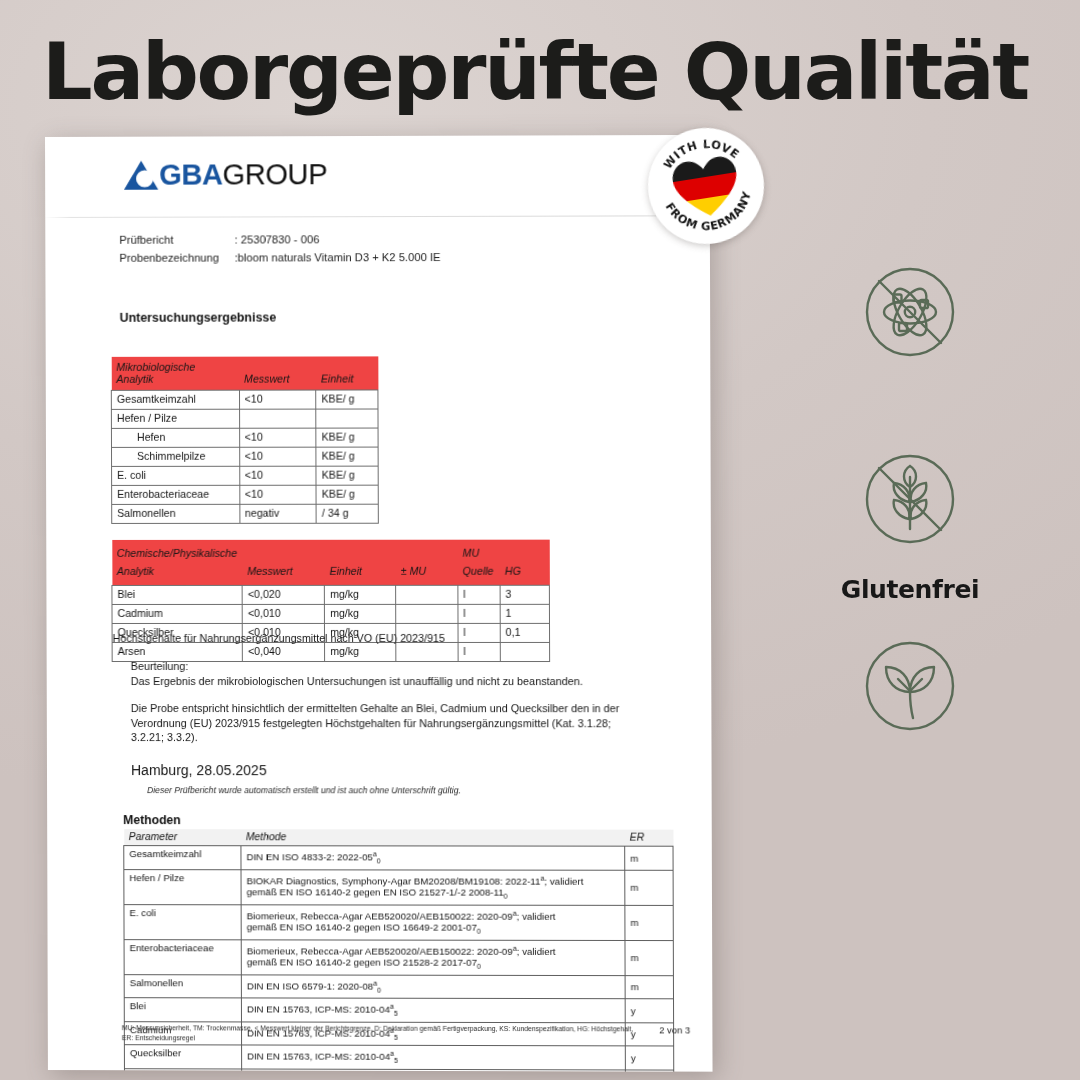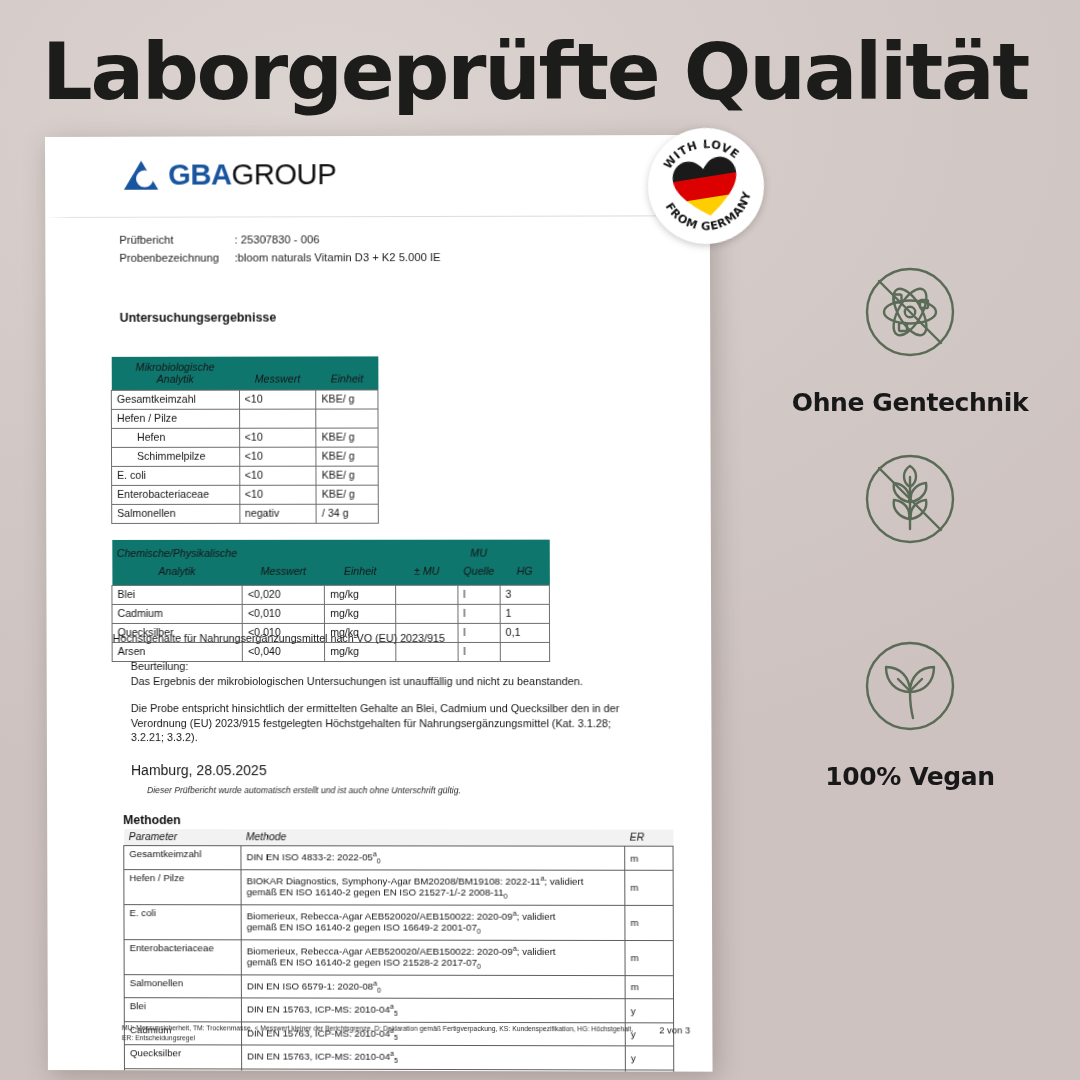--- a/index.html
+++ b/index.html
@@ -66,21 +66,20 @@
     overflow: hidden;
     color: #1a1a1a;
   }
 
   
   #logo-row {
     position: absolute;
     left: 78px; top: 22px;
     display: flex;
     align-items: center;
-    gap: 9px;
   }
   #logo-mark { width: 36px; height: 31px; display: block; }
   #logo-text {
     font-family: "Liberation Sans", sans-serif;
     font-size: 29px;
     letter-spacing: -0.4px;
     white-space: nowrap;
   }
   #logo-text .gba { color: #19559f; font-weight: 700; }
   #logo-text .group { color: #111111; font-weight: 400; }
@@ -117,22 +116,22 @@
   
   table.rep {
     position: absolute;
     border-collapse: collapse;
     font-size: 10.6px;
     color: #151515;
   }
   table.rep th {
     font-style: italic;
     font-weight: 400;
-    text-align: center;
-    background: #0f766e;
+    text-align: left;
+    background: #ef4444;
     border: none;
     padding: 4px 5px 5px 5px;
     vertical-align: bottom;
     line-height: 12px;
   }
   table.rep td {
     border: 1px solid #6e6e6e;
     padding: 2px 5px 3px 5px;
     vertical-align: top;
     line-height: 13px;
@@ -534,43 +533,42 @@
       <ellipse cx="52" cy="52" rx="26" ry="11.5"></ellipse>
       <ellipse cx="52" cy="52" rx="26" ry="11.5" transform="rotate(60 52 52)"></ellipse>
       <ellipse cx="52" cy="52" rx="26" ry="11.5" transform="rotate(120 52 52)"></ellipse>
       <circle cx="52" cy="52" r="5.2"></circle>
       <rect x="35.5" y="34.5" width="8" height="8" rx="1.6"></rect>
       <rect x="62" y="40" width="8" height="8" rx="1.6"></rect>
       <rect x="41" y="63" width="8" height="8" rx="1.6"></rect>
       <line x1="21" y1="21" x2="83" y2="83" stroke-linecap="round"></line>
     </svg>
   </div>
-  <div class="flabel">Ohne Gentechnik</div>
 </div>
 
 <div class="feature" id="feat-2">
   <div class="ficon">
     <svg width="104" height="104" viewBox="0 0 104 104" fill="none" stroke="#5a6b57" stroke-width="2.4">
       <circle cx="52" cy="52" r="43"></circle>
       <line x1="52" y1="82" x2="52" y2="30" stroke-linecap="round"></line>
       <path d="M52 40 C44 35 44 24 52 19 C60 24 60 35 52 40 Z"></path>
       <path d="M51 55 C41 53 34 45 36 36 C46 37 53 45 51 55 Z"></path>
       <path d="M53 55 C63 53 70 45 68 36 C58 37 51 45 53 55 Z"></path>
       <path d="M51 72 C41 70 34 62 36 53 C46 54 53 62 51 72 Z"></path>
       <path d="M53 72 C63 70 70 62 68 53 C58 54 51 62 53 72 Z"></path>
       <line x1="21" y1="21" x2="83" y2="83" stroke-linecap="round"></line>
     </svg>
   </div>
+  <div class="flabel">Glutenfrei</div>
 </div>
 
 <div class="feature" id="feat-3">
   <div class="ficon">
     <svg width="104" height="104" viewBox="0 0 104 104" fill="none" stroke="#5a6b57" stroke-width="2.4">
       <circle cx="52" cy="52" r="43"></circle>
       <path d="M52 58 C52 43 42 33 28 33 C28 48 38 58 52 58 Z" stroke-linejoin="round"></path>
       <path d="M52 58 C52 43 62 33 76 33 C76 48 66 58 52 58 Z" stroke-linejoin="round"></path>
       <path d="M52 58 C52 68 53 76 55 84" stroke-linecap="round"></path>
       <line x1="52" y1="57" x2="40" y2="45" stroke-linecap="round"></line>
       <line x1="52" y1="57" x2="64" y2="45" stroke-linecap="round"></line>
     </svg>
   </div>
-  <div class="flabel">100% Vegan</div>
 </div>
 
 </body></html>

